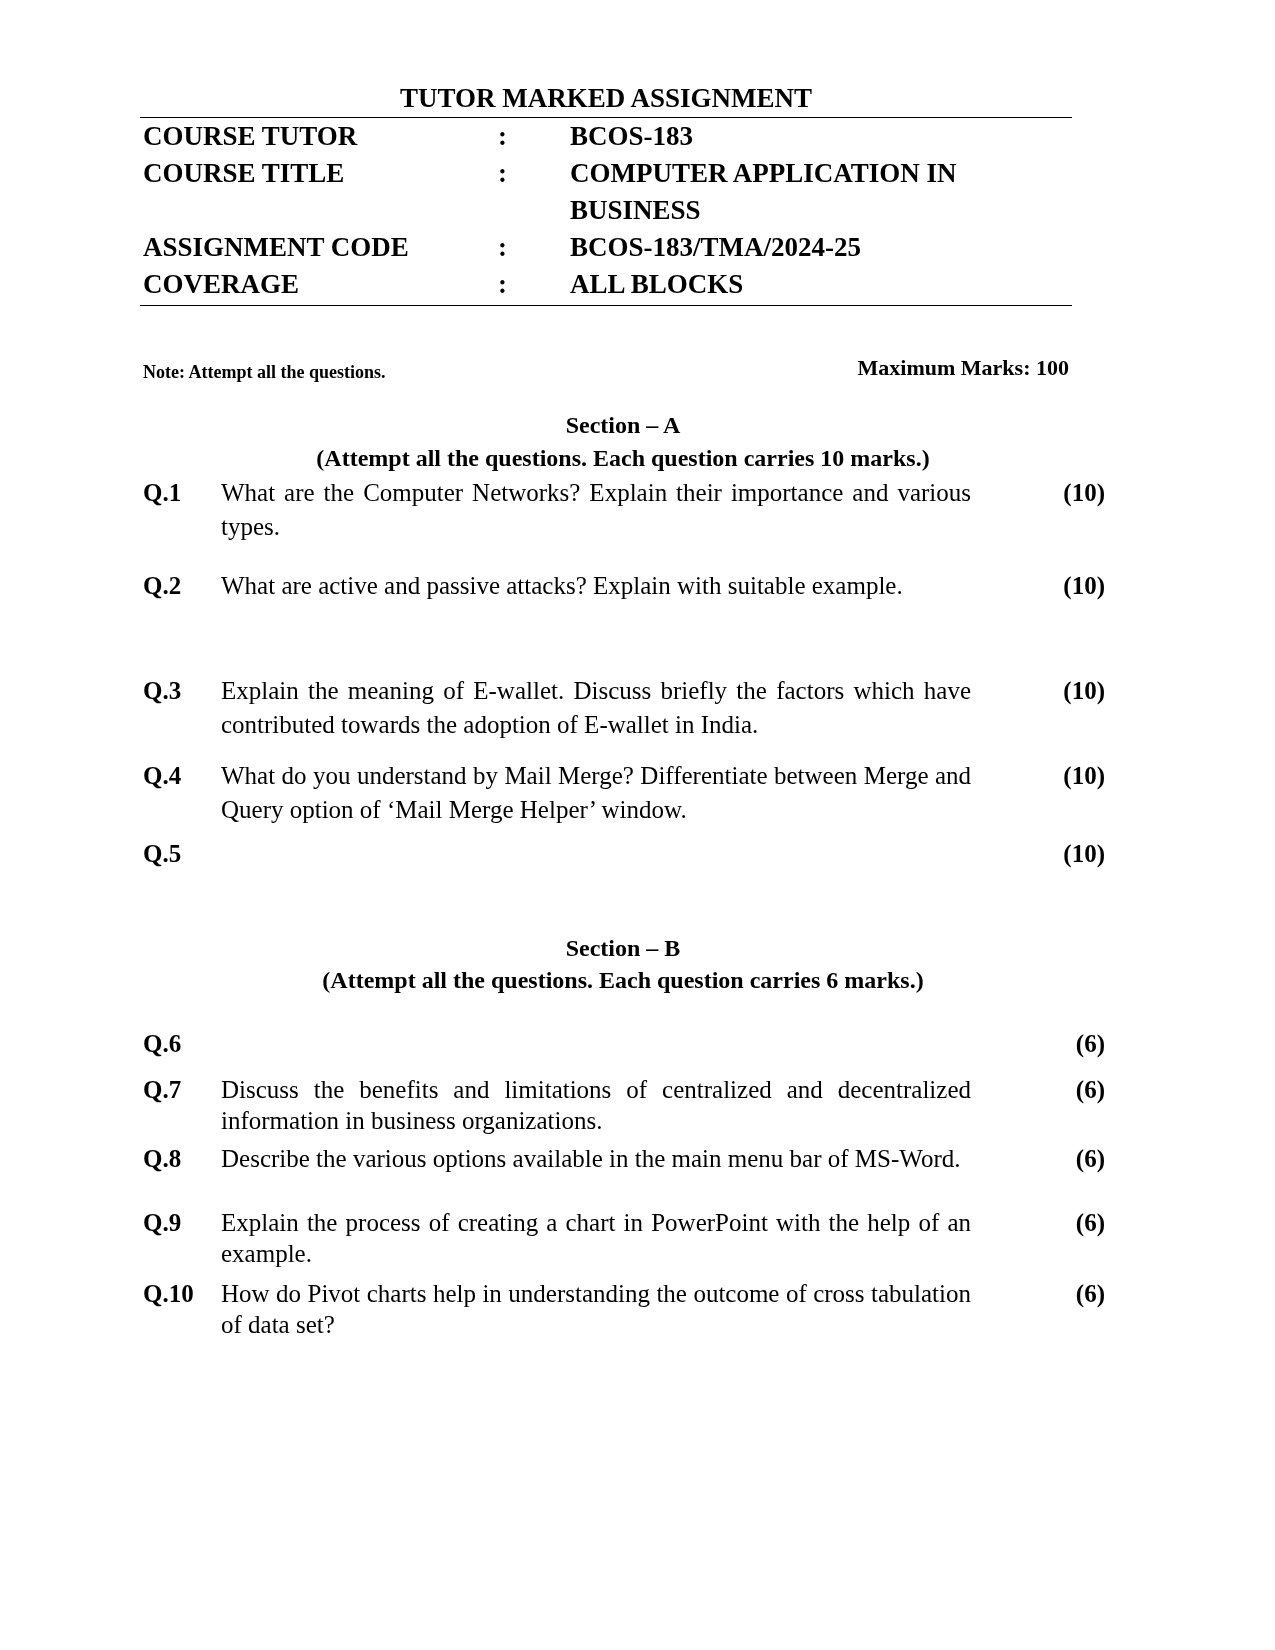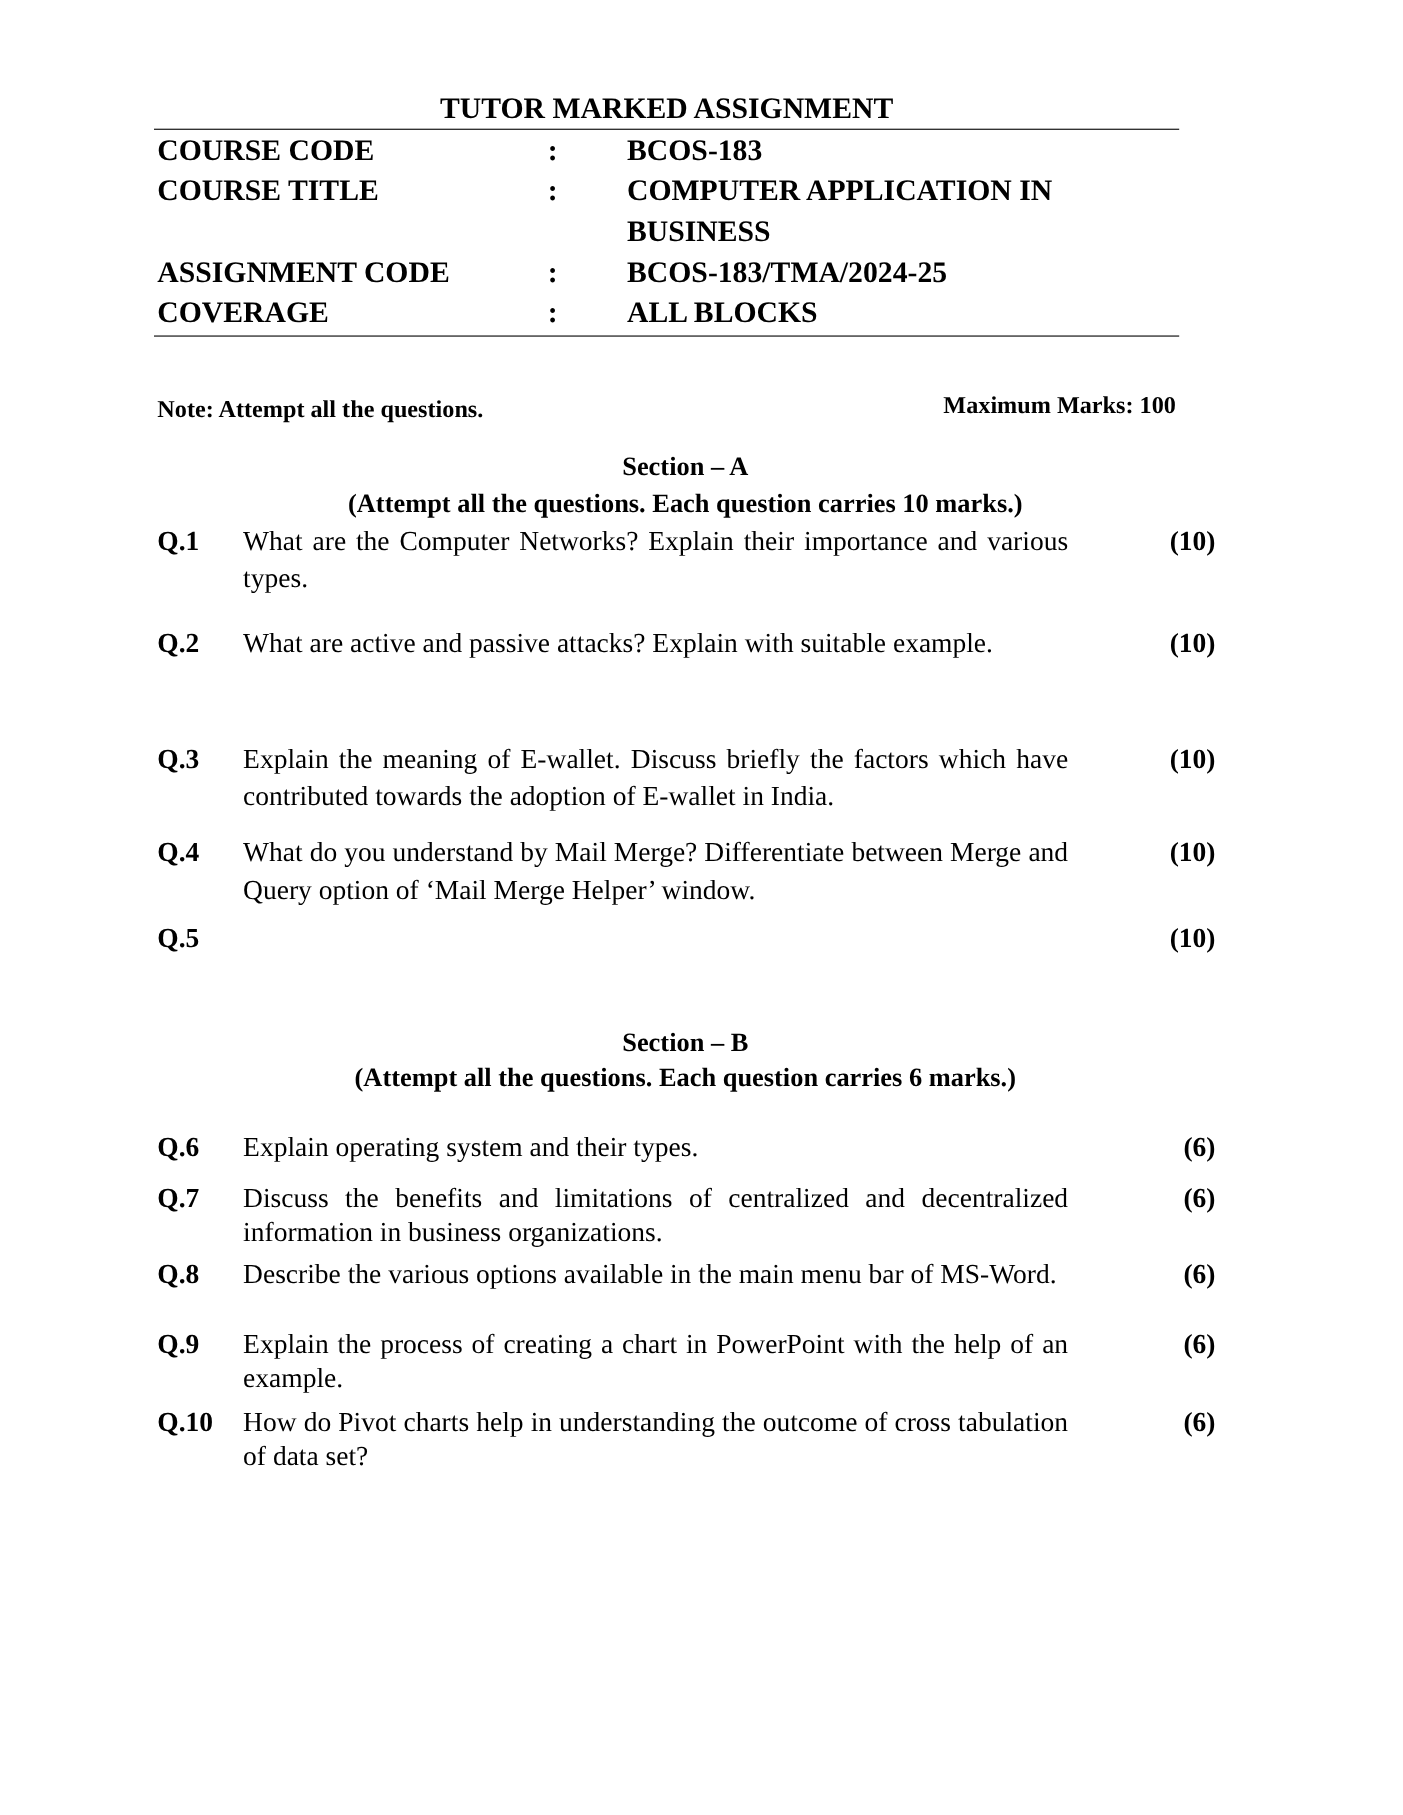--- a/index.html
+++ b/index.html
@@ -14,21 +14,21 @@
   .rule { position: absolute; left: 140px; width: 932px; height: 0; border-top: 1.5px solid #000; }
   .rule.top { top: 117px; }
   .rule.bottom { top: 305px; }
   .meta-row { position: absolute; left: 143px; font-weight: bold; font-size: 27px; line-height: 37px; }
   .meta-label { position: absolute; left: 0; white-space: nowrap; }
   .meta-colon { position: absolute; left: 355px; }
   .meta-value { position: absolute; left: 427px; width: 420px; }
   .max-marks {
     position: absolute; right: 206px; top: 307px; font-weight: bold; font-size: 22px; line-height: 28px; margin-top: 47px;
   }
-  .note { position: absolute; left: 143px; top: 358px; font-weight: bold; font-size: 22px; line-height: 28px; }
+  .note { position: absolute; left: 143px; top: 358px; font-weight: bold; font-size: 18px; line-height: 28px; }
   .section-head {
     position: absolute; left: 140px; width: 966px; text-align: center;
     font-weight: bold; font-size: 24px; line-height: 33px;
   }
   .q {
     position: absolute; left: 143px; width: 962px; font-size: 25px; line-height: 34px;
   }
   .q-num { position: absolute; left: 0; top: 0; font-weight: bold; }
   .q-text { margin-left: 78px; width: 750px; text-align: justify; text-align-last: left; }
   .q-marks { position: absolute; right: 0; top: 0; font-weight: bold; }
@@ -36,21 +36,21 @@
 </style>
 </head>
 <body>
 
 <div>
 
   <div class="title">TUTOR MARKED ASSIGNMENT</div>
   <div class="rule top"></div>
 
   <div class="meta-row" style="top:118px;">
-    <span class="meta-label">COURSE CODE</span>
+    <span class="meta-label">COURSE TUTOR</span>
     <span class="meta-colon">:</span>
     <span class="meta-value">BCOS-183</span>
   </div>
   <div class="meta-row" style="top:155px;">
     <span class="meta-label">COURSE TITLE</span>
     <span class="meta-colon">:</span>
     <span class="meta-value">COMPUTER APPLICATION IN BUSINESS</span>
   </div>
   <div class="meta-row" style="top:229px;">
     <span class="meta-label">ASSIGNMENT CODE</span>
@@ -94,21 +94,20 @@
   <div class="q" style="top:837px;">
     <span class="q-num">Q.5</span>
     <span class="q-marks">(10)</span>
   </div>
 
   <div class="section-head" style="top:932px;">Section – B</div>
   <div class="section-head" style="top:964px;">(Attempt all the questions. Each question carries 6 marks.)</div>
 
   <div class="q tight" style="top:1028px;">
     <span class="q-num">Q.6</span>
-    <div class="q-text">Explain operating system and their types.</div>
     <span class="q-marks">(6)</span>
   </div>
   <div class="q tight" style="top:1074px;">
     <span class="q-num">Q.7</span>
     <div class="q-text">Discuss the benefits and limitations of centralized and decentralized information in business organizations.</div>
     <span class="q-marks">(6)</span>
   </div>
   <div class="q tight" style="top:1143px;">
     <span class="q-num">Q.8</span>
     <div class="q-text">Describe the various options available in the main menu bar of MS-Word.</div>

